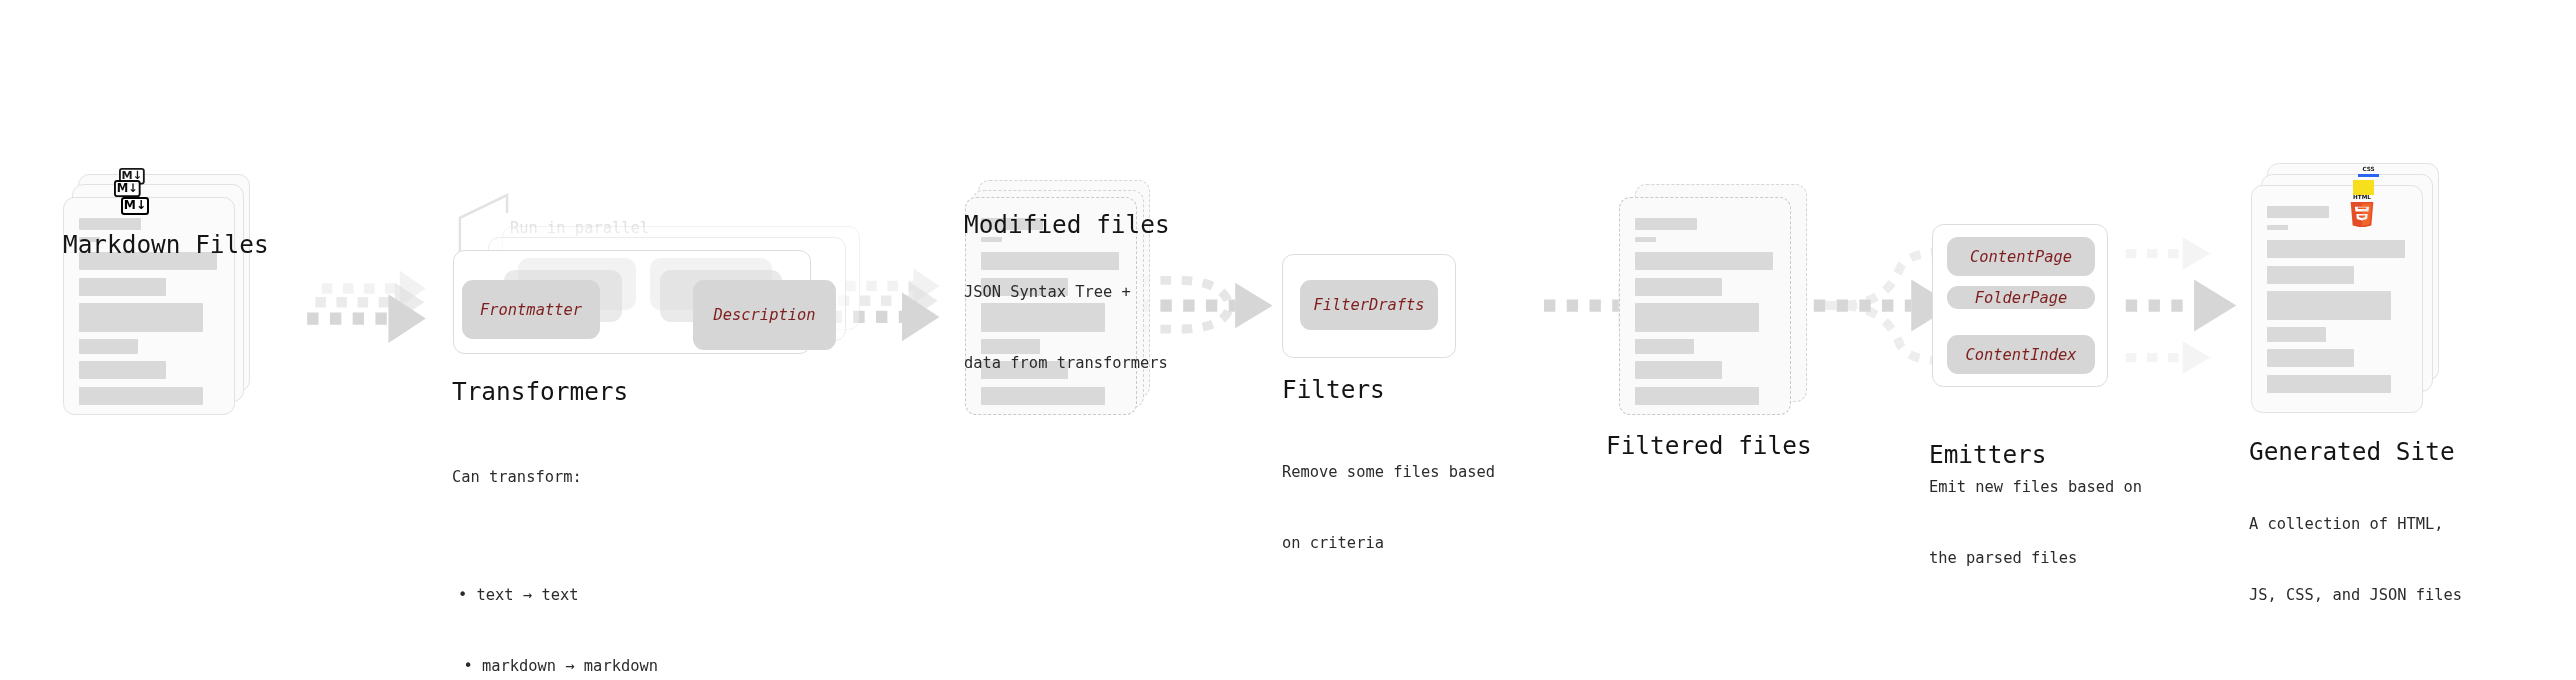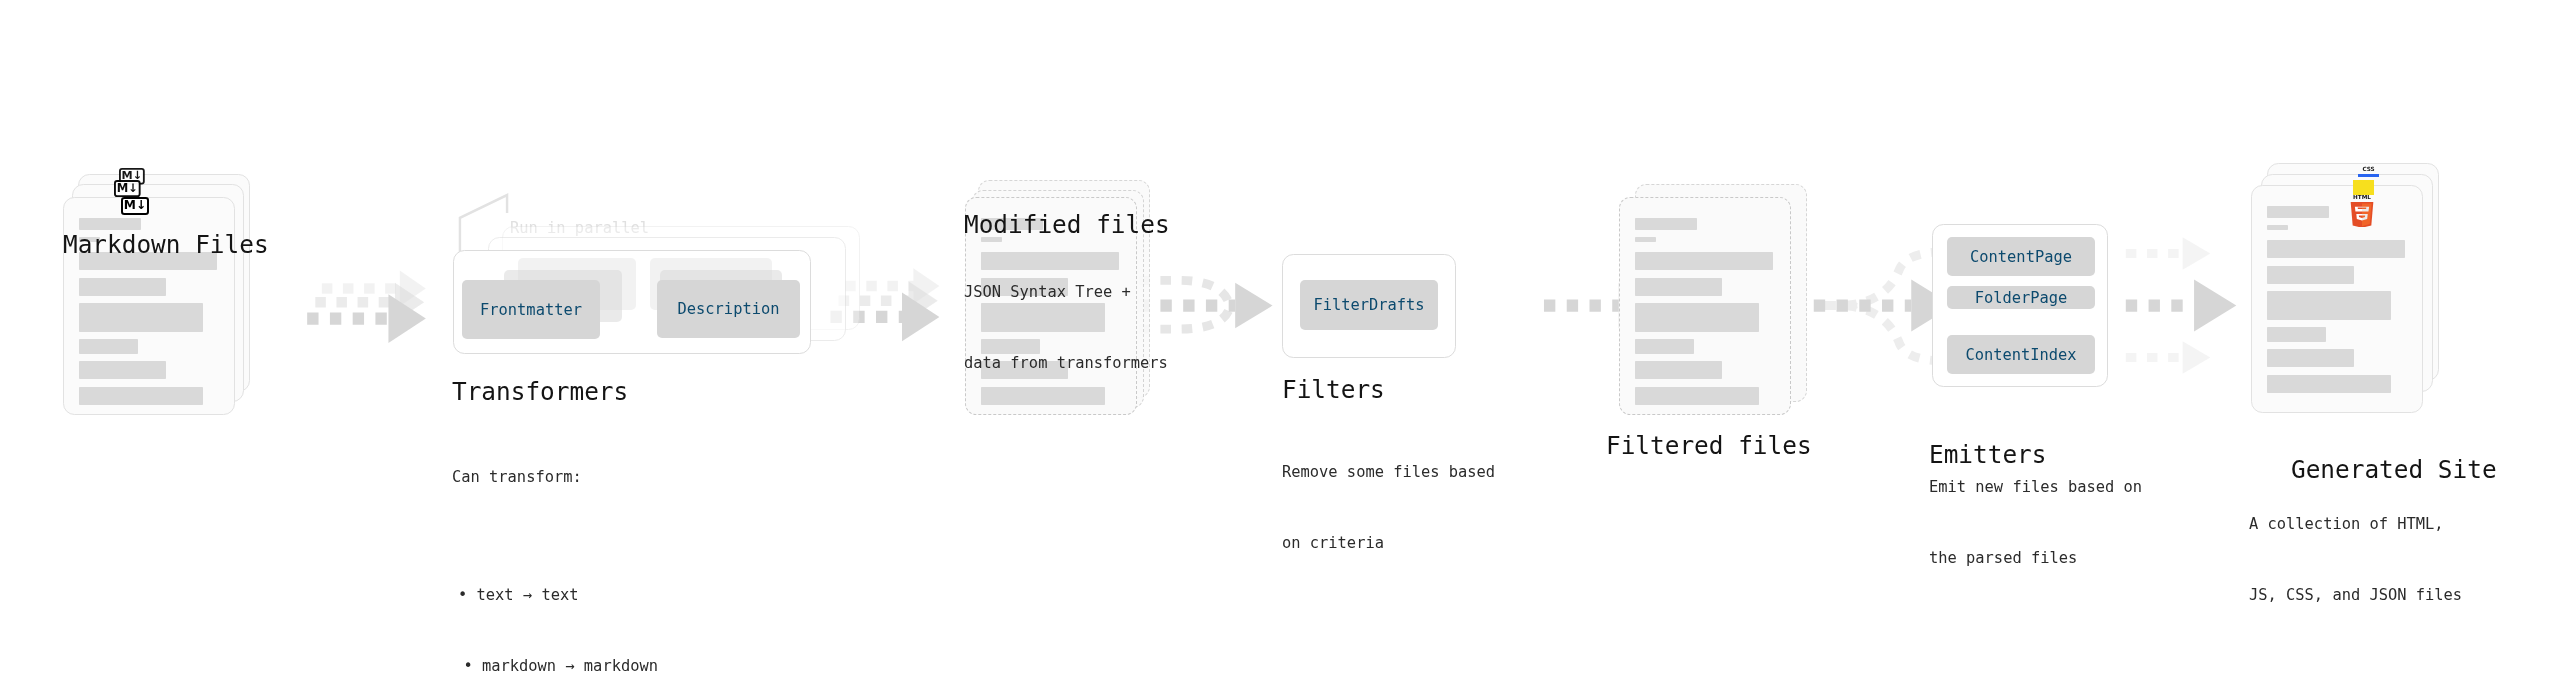--- a/index.html
+++ b/index.html
@@ -115,26 +115,27 @@
   
   .gbox {
     position: absolute;
     background: #ffffff;
     border: 1.6px solid #dcdcdc;
     border-radius: 11.4px;
   }
   .chip {
     position: absolute;
     background: #d6d6d6;
-    border-radius: 5px;
+    border-radius: 11px;
     display: flex; align-items: center; justify-content: center;
     font-family: "DejaVu Sans Mono", "Liberation Mono", monospace;
     font-size: 15.4px;
-    color: #0c4a6e;
+    color: #7f1d1d;
     white-space: nowrap;
+    font-style: italic;
   }
 
   
   svg.ov { position: absolute; left: 0; top: 0; width: 2576px; height: 681px; overflow: visible; pointer-events: none; }
 
   .runlabel {
     position: absolute;
     font-family: "DejaVu Sans Mono", "Liberation Mono", monospace;
     font-size: 15.4px;
     color: #e0e0e0;
@@ -278,21 +279,21 @@
     <div class="gbox" style="left:453px; top:250px; width:358px; height:104px;"></div>
 
     <div class="chip" style="left:518px; top:258px; width:118px; height:52px; opacity:0.32;"></div>
     <div class="chip" style="left:504px; top:270px; width:118px; height:52px; opacity:0.5;"></div>
     <div class="chip" style="left:650px; top:258px; width:122px; height:52px; opacity:0.32;"></div>
     <div class="chip" style="left:660px; top:270px; width:122px; height:52px; opacity:0.5;"></div>
 
     <div class="chip" style="left:462px; top:280px; width:138px; height:59px;">
         <span>Frontmatter</span>
       </div>
-    <div class="chip" style="left:657px; top:280px; width:143px; height:58px;">
+    <div class="chip" style="left:693px; top:280px; width:143px; height:70px;">
         <span>Description</span>
       </div>
 
     <div class="title" style="left:452px; top:377px;">Transformers</div>
     <div class="caption" style="left:452px; top:419px;">
       <div>Can transform:</div>
       <ul class="bullets">
         <li style="margin-left:6px;">• text → text</li>
         <li style="margin-left:11.4px;">• markdown → markdown</li>
         
@@ -395,21 +396,21 @@
     <div class="badge-html5" style="left:2348px; top:193px;">
       <svg viewBox="0 0 34 42" width="28" height="34">
         <text x="17" y="8" font-family="DejaVu Sans, Liberation Sans, sans-serif" font-size="7" font-weight="700" fill="#111" text-anchor="middle">HTML</text>
         <path d="M3,11 L31,11 L28.5,40 L17,43 L5.5,40 Z" fill="#e44d26"></path>
         <path d="M17,13 L28.8,13 L26.6,38.4 L17,41.2 Z" fill="#f16529"></path>
         <path d="M17,17 L8.2,17 L8.9,23 L17,23 L17,19.8 L11.9,19.8 L11.7,17.9 L17,17.9 Z M17,26 L10,26 L10.6,32.2 L17,34.1 L17,30.8 L13.3,29.7 L13.1,27.9 L17,27.9 Z" fill="#ffffff"></path>
         <path d="M17,17 L25.8,17 L25.0,23 L17,23 L17,19.8 L22.1,19.8 L22.3,17.9 L17,17.9 Z M17,26 L24.1,26 L23.4,32.2 L17,34.1 L17,30.8 L20.7,29.7 L20.9,27.9 L17,27.9 Z" fill="#ebebeb"></path>
       </svg>
     </div>
 
-    <div class="title" style="left:2249px; top:455px;margin-left:42px;">Generated Site</div>
+    <div class="title" style="left:2249px; top:437px;">Generated Site</div>
     <div class="caption" style="left:2249px; top:466px;">
       <div>A collection of HTML,</div>
       <div>JS, CSS, and JSON files</div>
     </div>
   </div>
 
 </div>
 
 
 </body></html>

